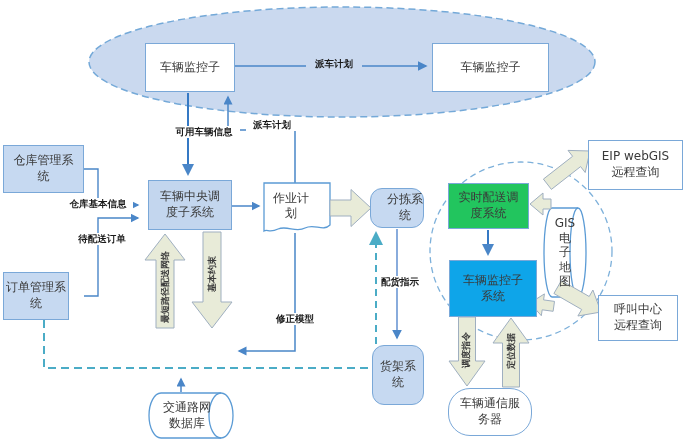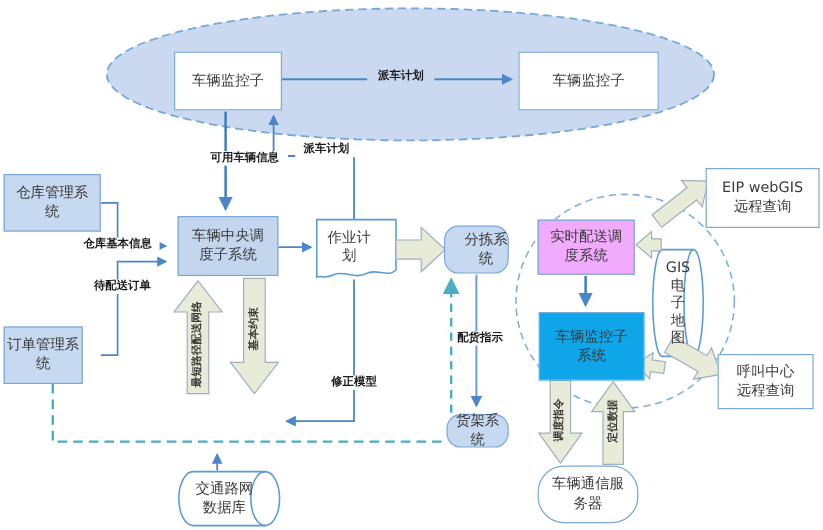--- a/index.html
+++ b/index.html
@@ -78,23 +78,23 @@
   <div class="node white" style="left:145px;top:43px;width:90px;height:49px;"><span>车辆监控子</span></div>
   <div class="node white" style="left:432px;top:43px;width:117px;height:49px;"><span>车辆监控子</span></div>
   <div class="node" style="left:3px;top:145px;width:81px;height:48px;"><span>仓库管理系
 统</span></div>
   <div class="node" style="left:3px;top:272px;width:66px;height:48px;"><span>订单管理系
 统</span></div>
   <div class="node" style="left:148px;top:180px;width:84px;height:50px;background:#c3d6ee;justify-content:center;"><span>车辆中央调
 度子系统</span></div>
   <div class="node rounded" style="left:370px;top:188px;width:54px;height:40px;padding-left:16px;"><span>分拣系
 统</span></div>
-  <div class="node rounded" style="left:372px;top:345px;width:52px;height:28px;"><span>货架系
+  <div class="node rounded" style="left:372px;top:345px;width:52px;height:60px;"><span>货架系
 统</span></div>
-  <div class="node" style="left:448px;top:183px;width:81px;height:46px;background:#f0abfc;"><span>实时配送调
+  <div class="node" style="left:448px;top:183px;width:81px;height:46px;background:#22c55e;"><span>实时配送调
 度系统</span></div>
   <div class="node" style="left:449px;top:260px;width:88px;height:57px;background:#0ea5e9;"><span>车辆监控子
 系统</span></div>
   <div class="node white" style="left:448px;top:388px;width:84px;height:48px;border-radius:22px;"><span>车辆通信服
 务器</span></div>
   <div class="node white" style="left:588px;top:140px;width:95px;height:50px;"><span>EIP webGIS
 远程查询</span></div>
   <div class="node white" style="left:598px;top:295px;width:80px;height:46px;"><span>呼叫中心
 远程查询</span></div>
 

